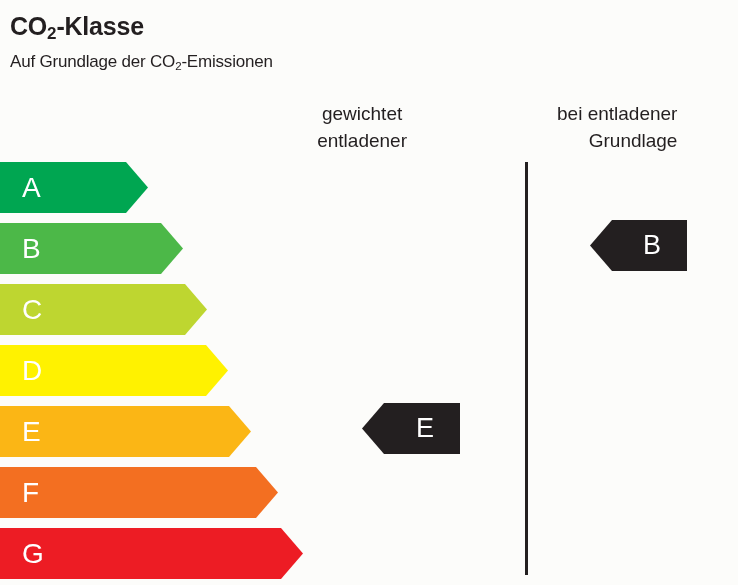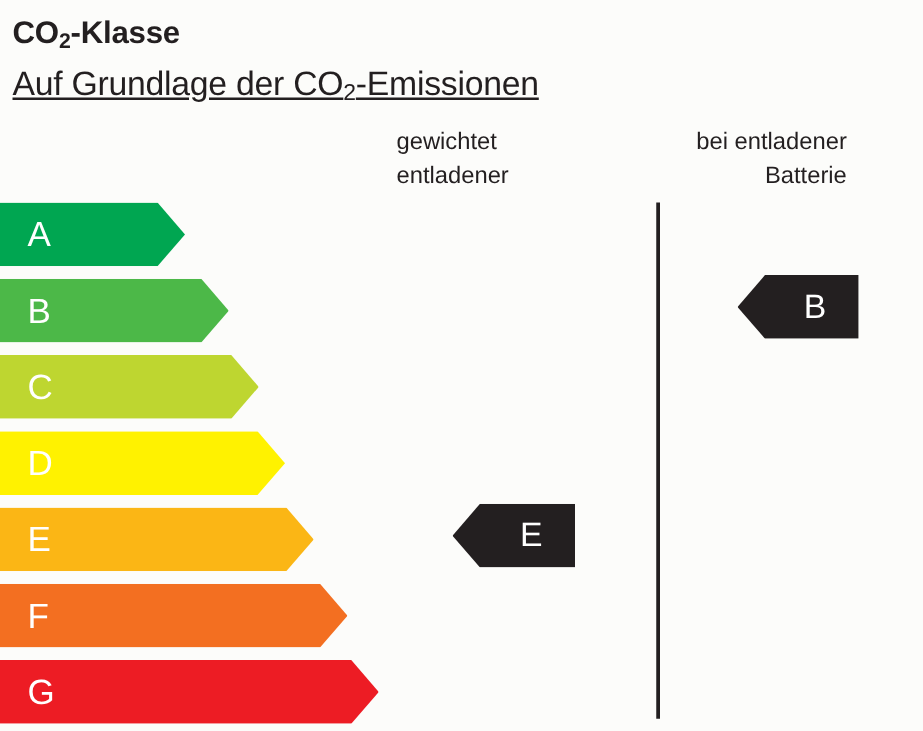--- a/index.html
+++ b/index.html
@@ -29,46 +29,45 @@
     font-size: 25px;
     font-weight: bold;
     letter-spacing: -0.2px;
     color: #231f20;
     white-space: nowrap;
   }
   .subtitle {
     position: absolute;
     left: 10px;
     top: 52px;
-    font-size: 27px;
+    font-size: 17px;
     font-weight: normal;
     letter-spacing: -0.2px;
     color: #231f20;
     white-space: nowrap;
-    text-decoration: underline;
   }
   sub {
     font-size: 0.68em;
     vertical-align: baseline;
     position: relative;
     top: 0.22em;
   }
 
   
   .col-head {
     position: absolute;
     font-size: 19px;
     line-height: 27px;
     color: #231f20;
     white-space: nowrap;
   }
   .col-head.weighted {
     right: 271px;
     top: 100px;
-    text-align: left;
+    text-align: center;
   }
   .col-head.depleted {
     left: 557px;
     top: 100px;
     text-align: right;
   }
 
   
   .divider {
     position: absolute;
@@ -140,21 +139,21 @@
     <span>Auf Grundlage der CO</span><sub>2</sub><span>-Emissionen</span>
   </div>
 
   <div class="col-head weighted">
     <div>gewichtet</div>
     <div>entladener</div>
   </div>
 
   <div class="col-head depleted">
     <div>bei entladener</div>
-    <div>Batterie</div>
+    <div>Grundlage</div>
   </div>
 
   <div class="divider"></div>
 
   <div class="scale" id="scale-container">
       <div class="bar" style="top: 162px; width: 148px;">
         <div class="bar-shape" style="background: rgb(0, 166, 81);"></div>
         <span class="bar-letter">A</span>
       </div>
       <div class="bar" style="top: 223px; width: 183px;">

